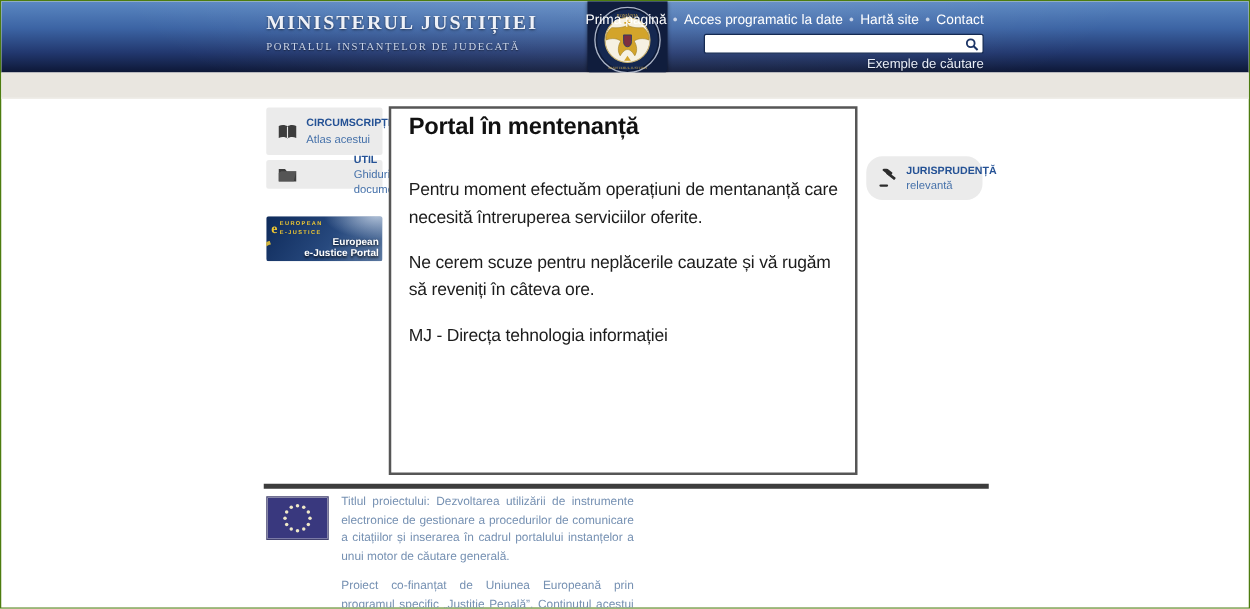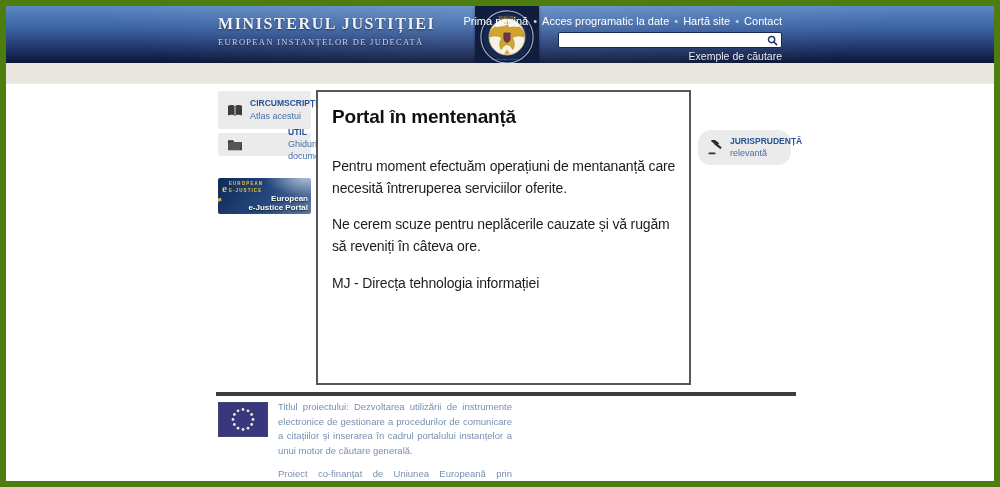--- a/index.html
+++ b/index.html
@@ -1,19 +1,19 @@
 <!DOCTYPE html>
 <html><head>
 <meta charset="utf-8">
 <style>
   * { margin:0; padding:0; box-sizing:border-box; }
   html,body { background:#fff; }
   body { font-family:"Liberation Sans", sans-serif; }
   .page{ position:relative; width:1000px; height:487px; background:#fff;
-         border:6px solid #4d7c0f; overflow:hidden; }
+         border:1px solid #4d7c0f; overflow:hidden; }
 
   
   .header{ position:absolute; left:0; top:0; width:100%; height:57px;
     background:
       radial-gradient(ellipse 700px 260px at 50% -40px, rgba(255,255,255,.14), rgba(255,255,255,0) 60%),
       linear-gradient(#5b88c2 0%, #3c64a4 38%, #22386f 72%, #0d1736 100%); }
   .brand{ position:absolute; left:212px; top:9px; color:#eef1f8;
           font-family:"Liberation Serif", serif; }
   .brand-title{ font-size:16px; letter-spacing:1.6px; font-weight:bold;
           text-shadow:0 1px 2px rgba(0,0,0,.55); }
@@ -63,42 +63,42 @@
       border-radius:50%; border:3px solid #e8c53a; border-top-color:transparent; border-right-color:transparent;
       transform:rotate(25deg); opacity:.9; }
   .ej-logo{ position:absolute; left:4px; top:3px; display:flex; align-items:center; gap:2px; }
   .ej-e{ color:#f0c832; font-size:11px; font-weight:bold; font-family:"Liberation Serif",serif; }
   .ej-words{ font-size:4.5px; letter-spacing:1.1px; color:#f0c832; line-height:1.5; font-weight:bold; }
   .ej-caption{ position:absolute; right:3px; bottom:2px; text-align:right; color:#fff;
       font-size:8px; font-weight:bold; line-height:1.15; text-shadow:0 1px 2px rgba(0,0,0,.8); }
 
   
   .mainbox{ position:absolute; left:310px; top:84px; width:375px; height:295px;
-      background:#fff; border:2px solid #565656; padding:14px 10px 0 14px; }
+      background:#fff; border:2px solid #565656; padding:4px 10px 0 14px; }
   .mainbox h1{ font-size:19px; font-weight:bold; color:#111; margin-bottom:28px; letter-spacing:-.2px; }
   .mainbox p{ font-size:14px; color:#1c1c1c; line-height:1.55; margin-bottom:15px; letter-spacing:-.15px; }
 
   
   .divider{ position:absolute; left:210px; top:386px; width:580px; height:4px; background:#3d3d3d; }
   .euflag{ position:absolute; left:212px; top:396px; width:50px; height:35px; border:1px solid #44436f; }
   .foot-text{ position:absolute; left:272px; top:394px; width:234px; }
   .foot-text p{ font-size:9.5px; color:#7590b2; line-height:1.55; text-align:justify; margin-bottom:8px; }
   .foot-links{ position:absolute; right:212px; top:397px; font-size:10.5px; white-space:nowrap; }
   .foot-links a{ color:#3e6cab; text-decoration:none; cursor:pointer; }
   .foot-links .sep{ color:#8f9aa8; margin:0 4px; }
 </style>
 </head>
 <body>
 
 <div class="page">
 
   <header class="header">
     <div class="brand">
       <div class="brand-title">MINISTERUL JUSTIȚIEI</div>
-      <div class="brand-sub">EUROPEAN INSTANȚELOR DE JUDECATĂ</div>
+      <div class="brand-sub">PORTALUL INSTANȚELOR DE JUDECATĂ</div>
     </div>
 
     <div class="seal-tab">
       <svg width="54" height="54" viewBox="0 0 60 60">
         <circle cx="30" cy="30" r="29" fill="#0d1a38" stroke="#aab3c6" stroke-width="1.2"></circle>
         <circle cx="30" cy="30" r="27" fill="#152850"></circle>
         <text x="30" y="9.5" text-anchor="middle" font-size="4" fill="#caa64c" font-family="Liberation Serif, serif">ROMÂNIA</text>
         <text x="30" y="56" text-anchor="middle" font-size="3.2" fill="#caa64c" font-family="Liberation Serif, serif">MINISTERUL JUSTIȚIEI</text>
         <circle cx="30" cy="30" r="20" fill="#f6f1e2" stroke="#c9b271" stroke-width="1"></circle>
         <path d="M29.2 12 h1.6 v2 h2 v1.6 h-2 v3 h-1.6 v-3 h-2 v-1.6 h2 z" fill="#d3a42b"></path>

